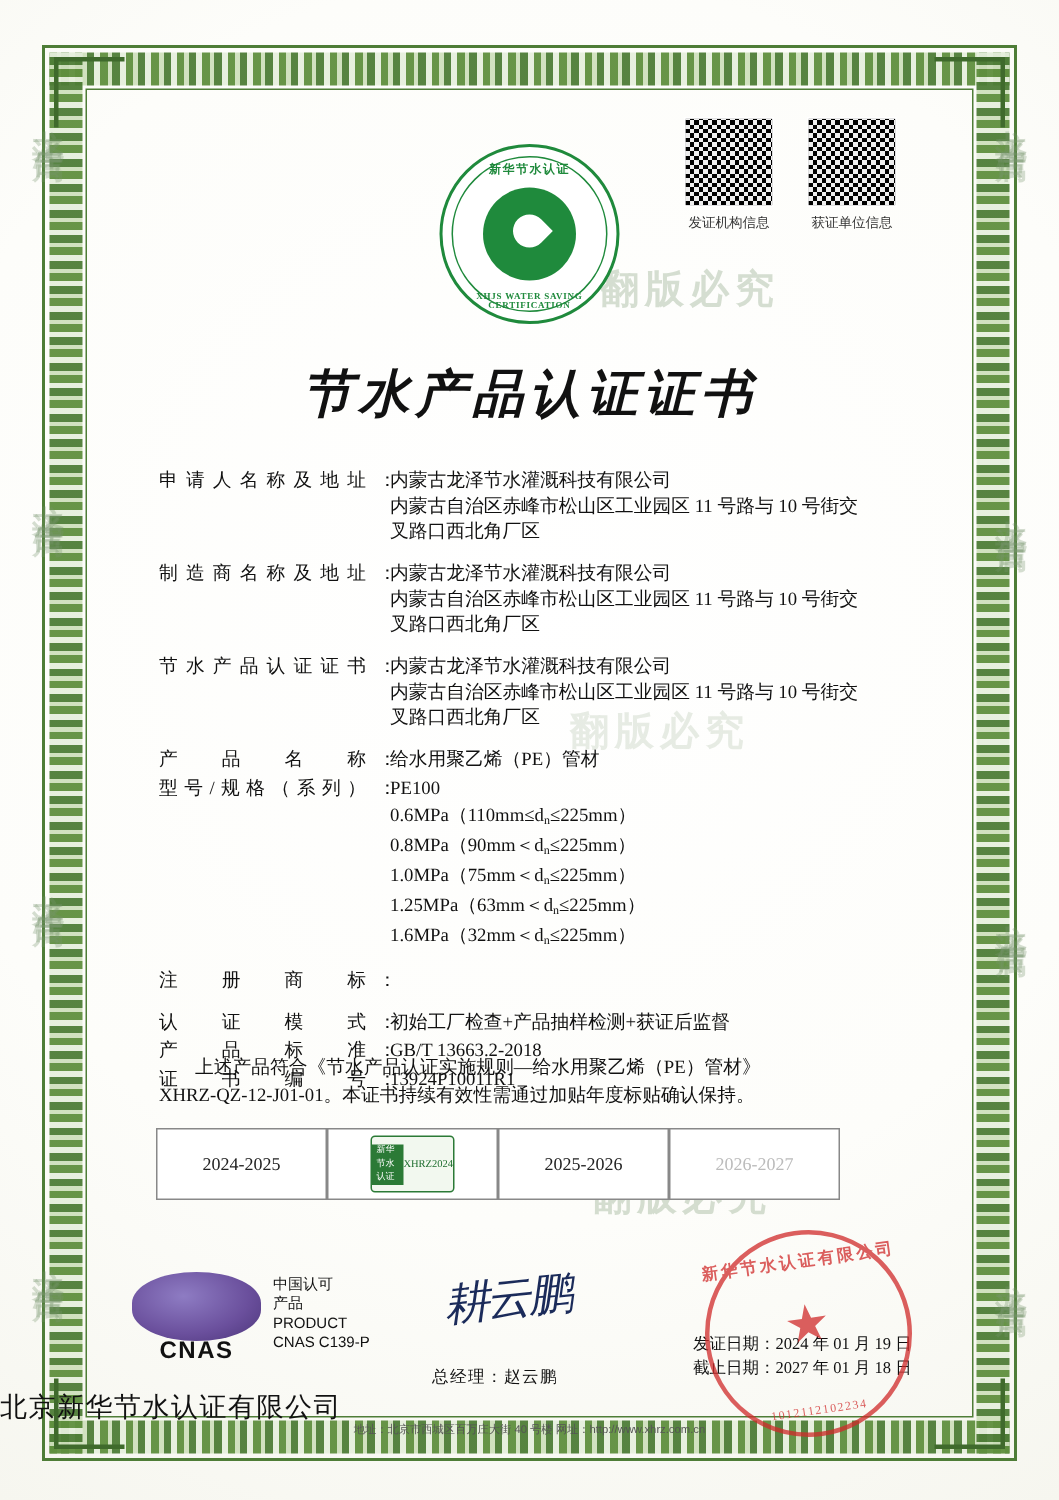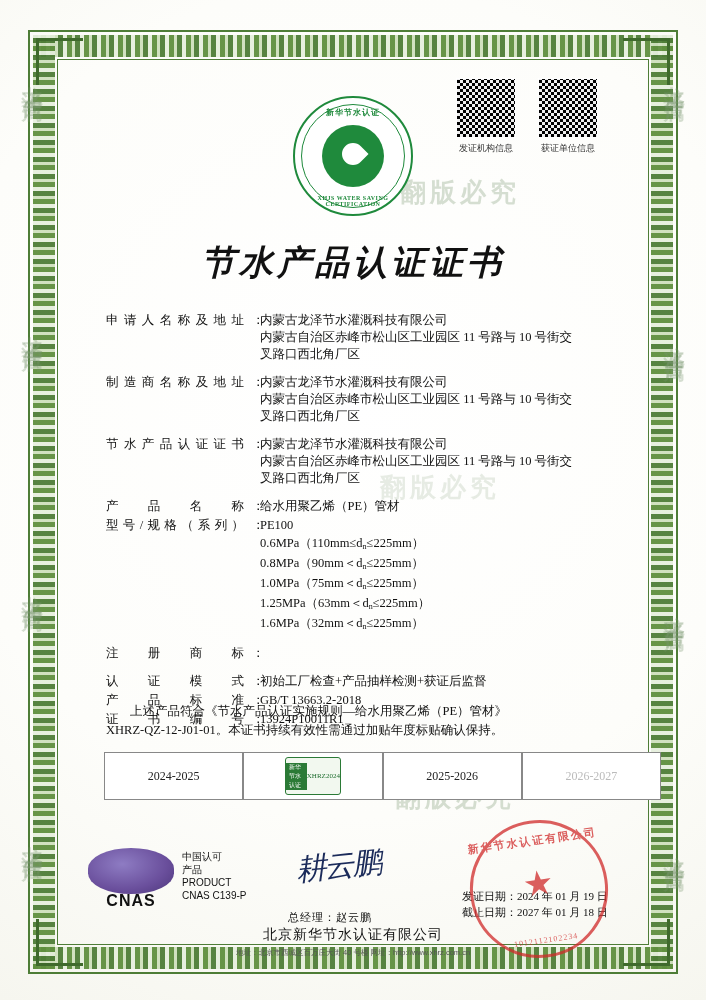--- a/index.html
+++ b/index.html
@@ -181,21 +181,21 @@
 
   .note{
     position:absolute;left:106px;top:702px;width:502px;
     font-size:12.5px;line-height:19px;color:#111;
   }
   .note .i{text-indent:24px;display:block;}
 
   
   .years{
     position:absolute;left:104px;top:752px;
-    width:557px;height:48px;
+    width:456px;height:48px;
     display:flex;justify-content:space-between;
   }
   .ybox{
     width:152px;height:46px;
     border:1px solid #888;
     display:flex;align-items:center;justify-content:center;
     font-size:12px;color:#222;
     position:relative;
     background:#fff;
   }
@@ -269,21 +269,21 @@
   .seal .top-arc{
     position:absolute;left:0;right:0;top:10px;
     text-align:center;font-size:11px;font-weight:bold;letter-spacing:2px;
   }
   .seal .bot-arc{
     position:absolute;left:0;right:0;bottom:10px;
     text-align:center;font-size:8px;letter-spacing:1px;
   }
   .issuer{
     position:absolute;left:0;right:0;top:926px;
-    text-align:center;font-size:14px;color:#111;letter-spacing:1px;font-family:Liberation Mono, monospace;
+    text-align:left;font-size:18px;color:#111;letter-spacing:1px;font-family:Liberation Mono, monospace;
   }
   .footer{
     position:absolute;left:0;right:0;top:948px;
     text-align:center;font-size:7.5px;color:#555;
     font-family:"Liberation Sans", sans-serif;
   }
 </style>
 </head>
 <body>
 

